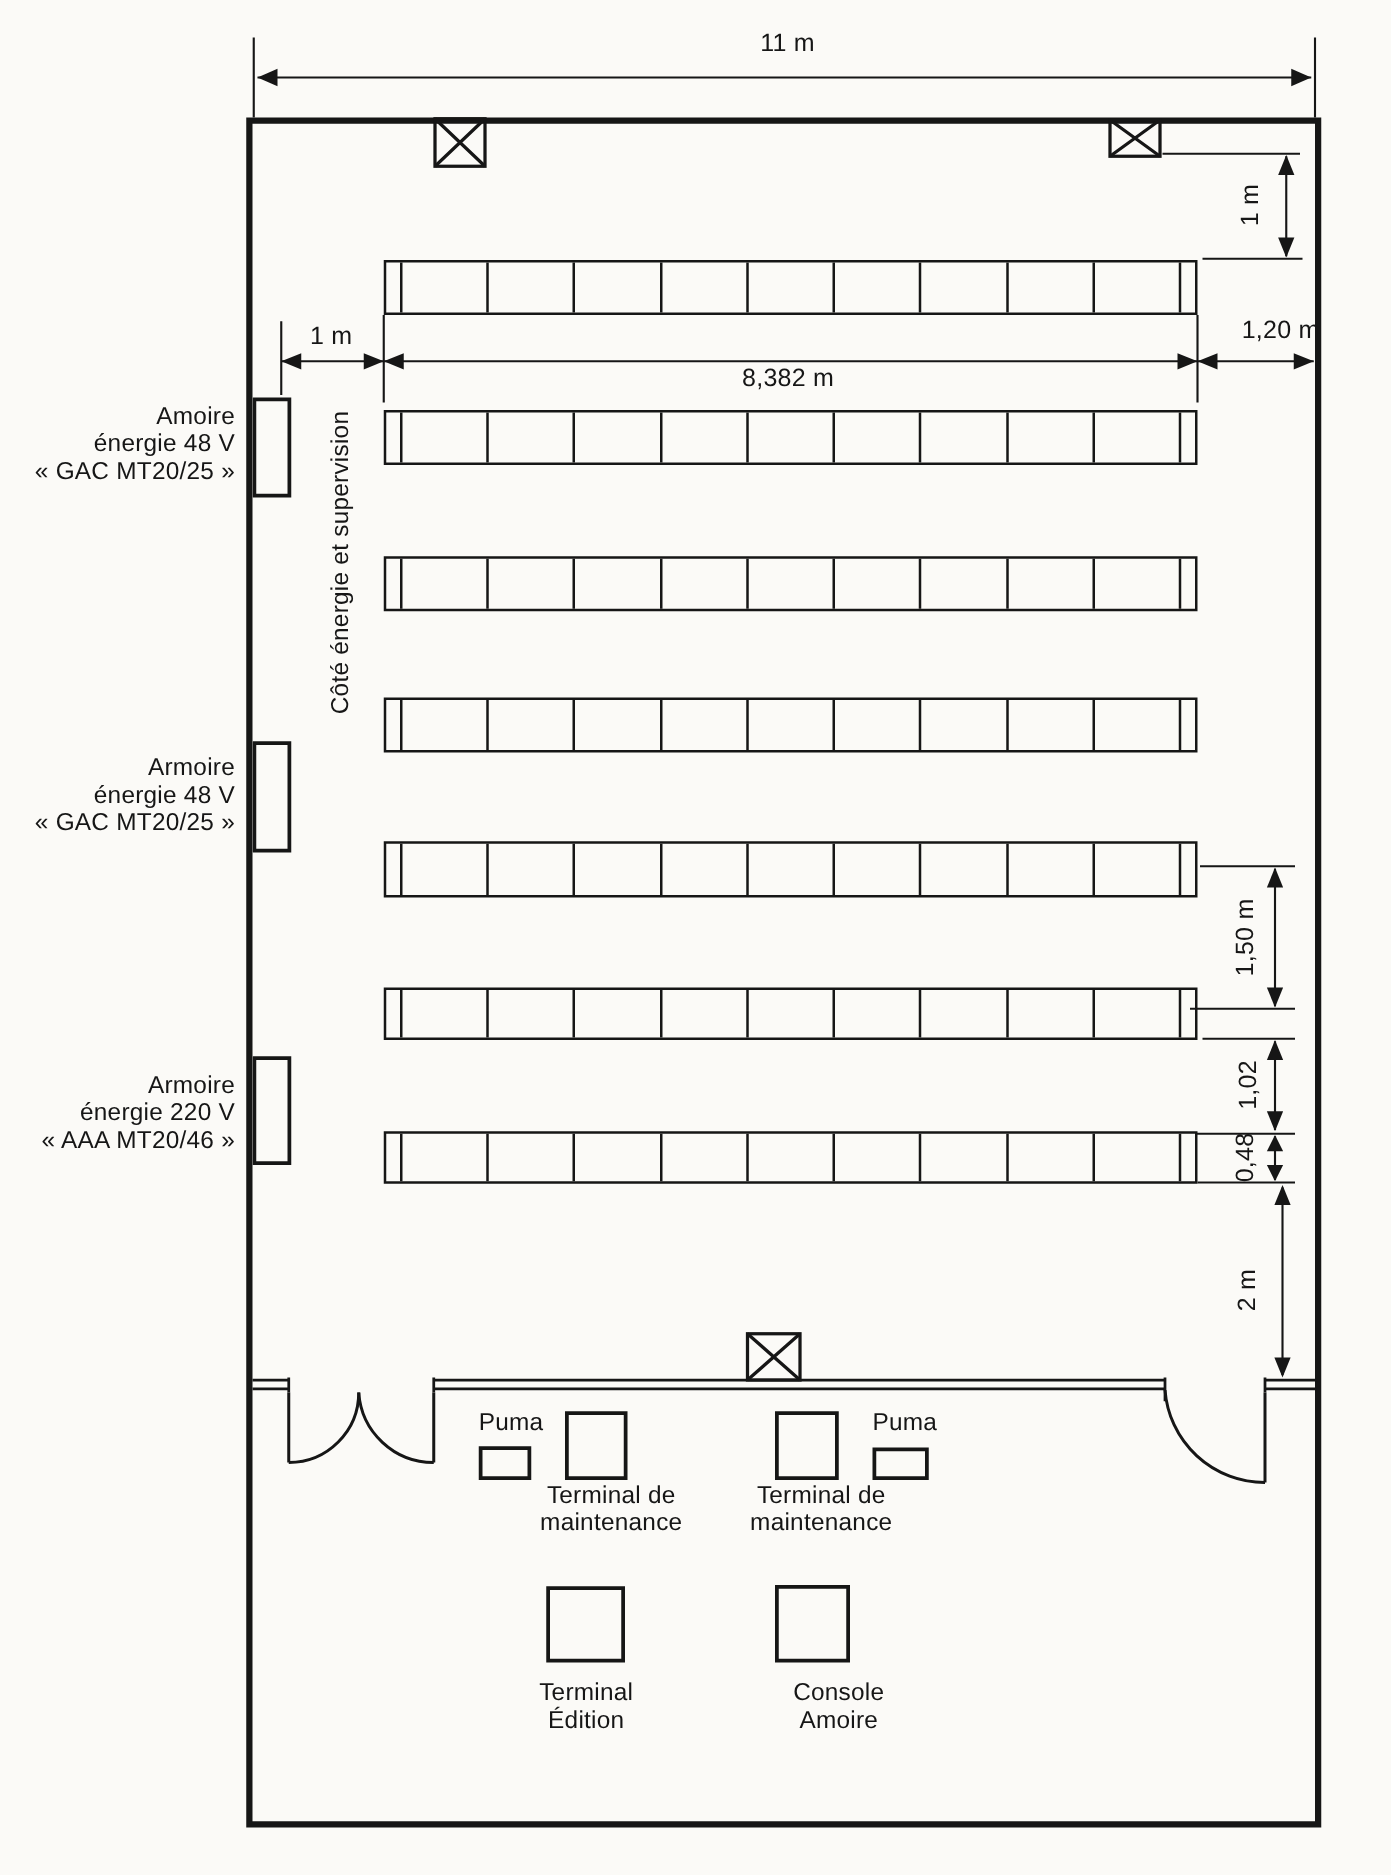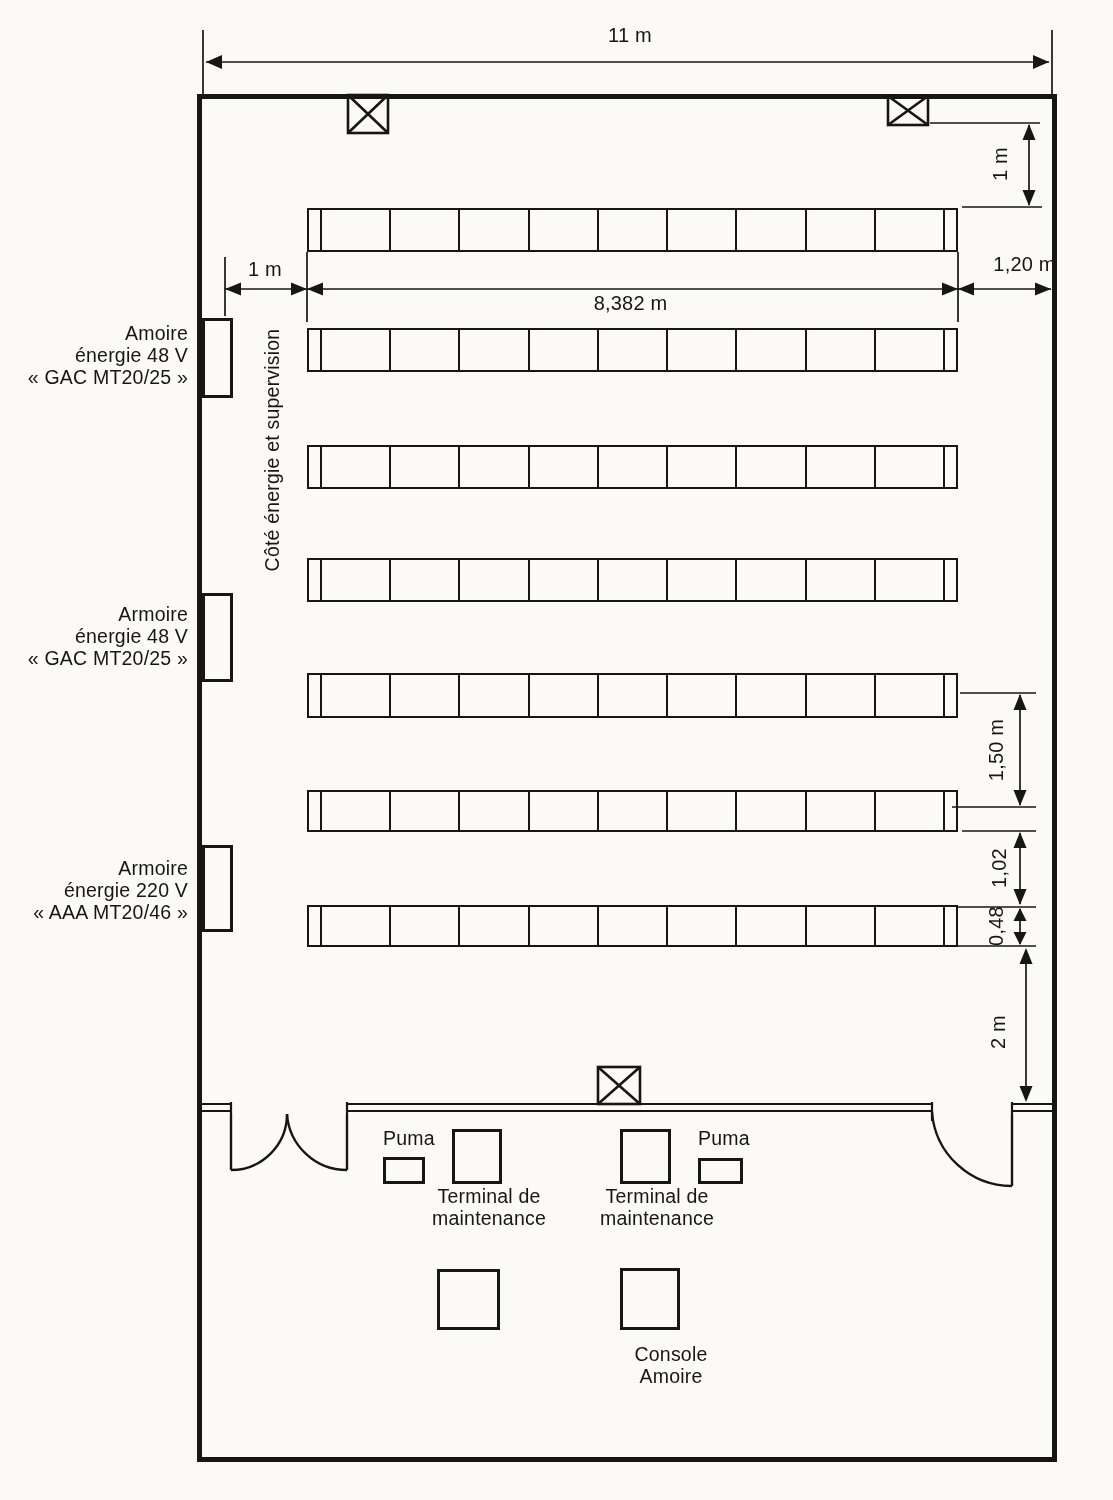--- a/index.html
+++ b/index.html
@@ -183,20 +183,24 @@
   <div class="eq-square" style="left:620px;top:1129px;width:51px;height:55px;"></div>
   <div class="lbl ctr" style="left:568px;top:1185px;width:178px;">
     <div>Terminal de</div>
     <div>maintenance</div>
   </div>
 
   <div class="lbl" style="left:698px;top:1127px;"><span>Puma</span></div>
   <div class="eq-rect" style="left:698px;top:1158px;width:45px;height:26px;"></div>
 
   <div class="eq-square" style="left:437px;top:1269px;width:63px;height:61px;"></div>
+  <div class="lbl ctr" style="left:380px;top:1343px;width:178px;">
+    <div>Terminal</div>
+    <div>Édition</div>
+  </div>
 
   <div class="eq-square" style="left:620px;top:1268px;width:60px;height:62px;"></div>
   <div class="lbl ctr" style="left:582px;top:1343px;width:178px;">
     <div>Console</div>
     <div>Amoire</div>
   </div>
 
   <svg class="overlay" width="1113" height="1500" viewBox="0 0 1113 1500" fill="none" stroke="#161616" stroke-width="1.7">
 
     <g>

